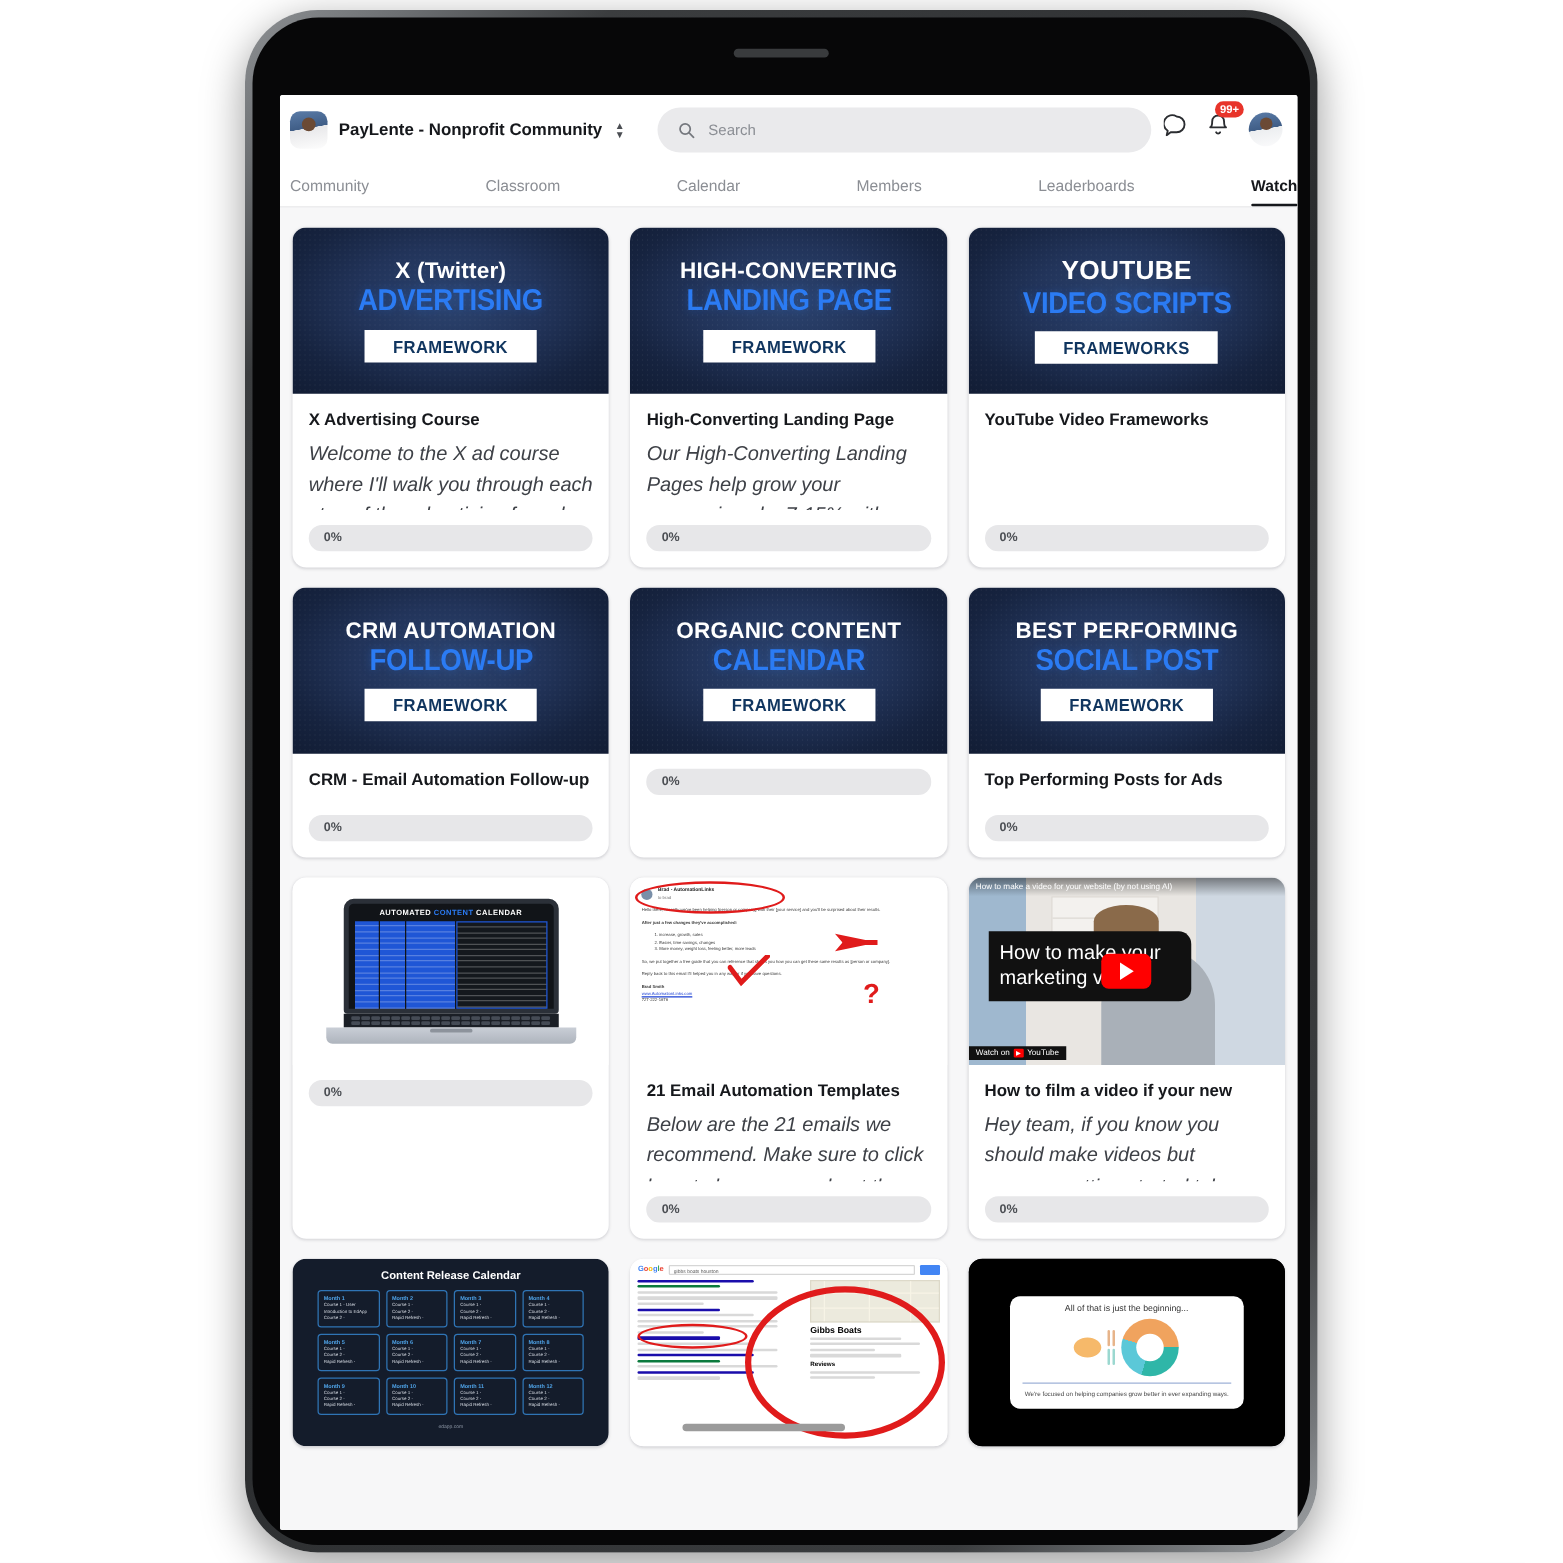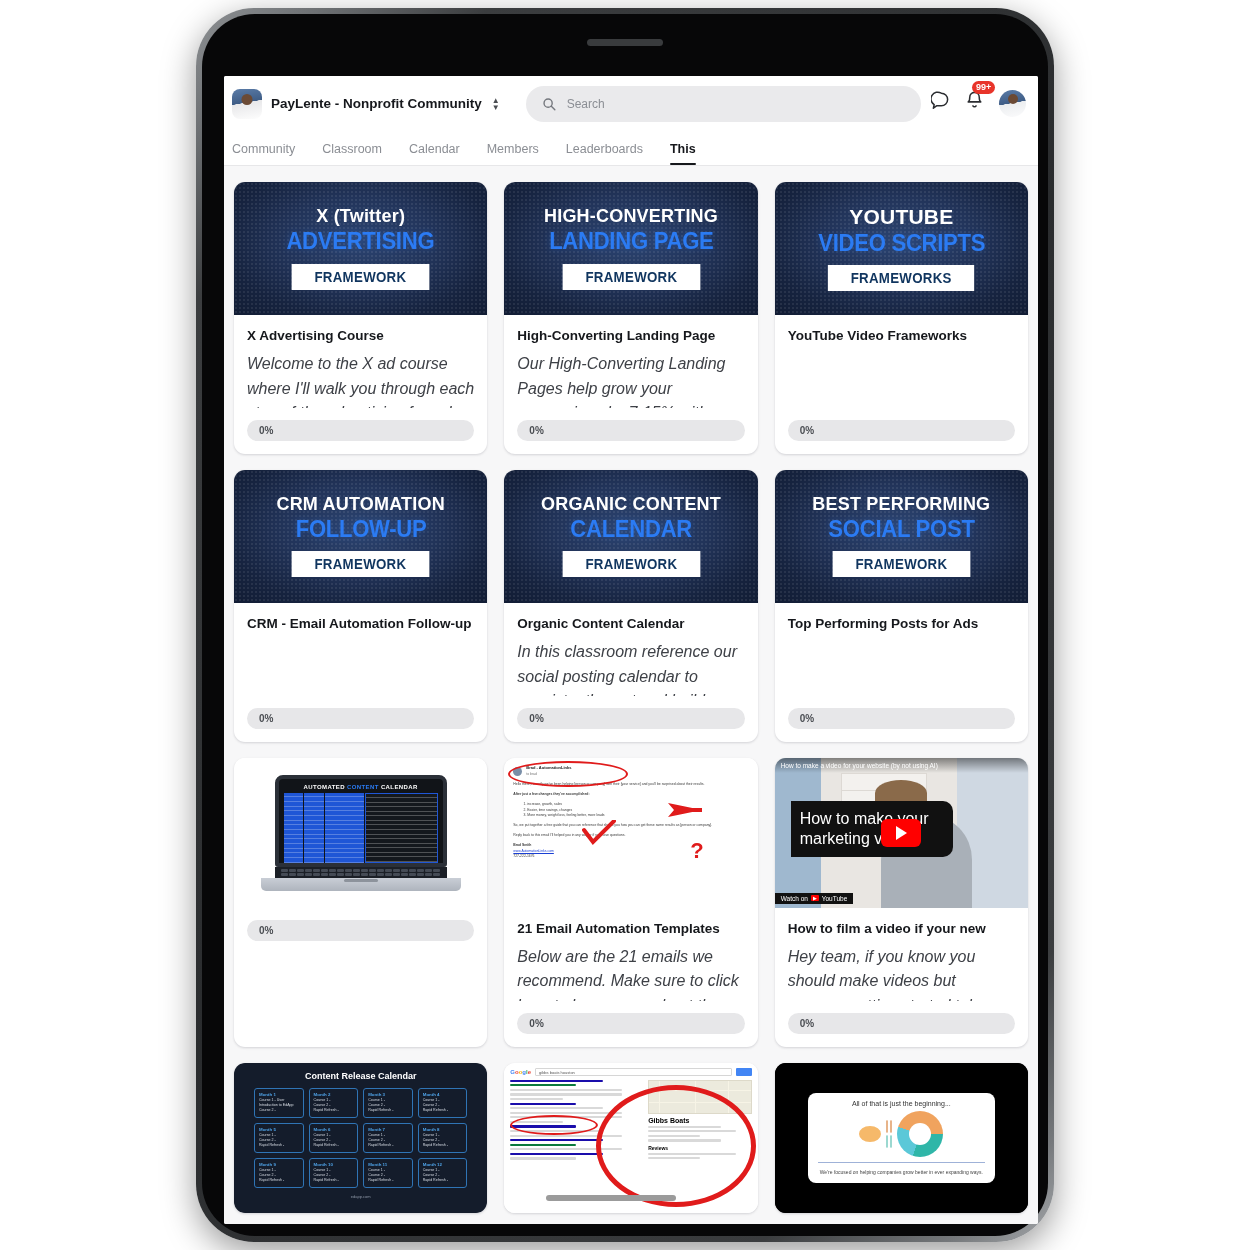--- a/index.html
+++ b/index.html
@@ -126,20 +126,21 @@
     width: 10px; height: 10px; border-radius: 50%;
     background: #6b4a35;
   }
 
   
   .nav-tabs {
     display: flex; align-items: flex-end;
     gap: 27px; padding: 0 0 0 8px;
     height: 35px;
     border-bottom: 1px solid #e7e7e9;
+    justify-content: space-between;
   }
   .nav-tab {
     font-size: 12.5px; color: #8b8e94;
     padding-bottom: 9px; cursor: pointer;
     position: relative; white-space: nowrap;
   }
   .nav-tab.active { color: #16181c; font-weight: bold; }
   .nav-tab.active::after {
     content: ""; position: absolute;
     left: 0; right: 0; bottom: 0;
@@ -426,21 +427,21 @@
             <div class="user-avatar"></div>
           </div>
         </div>
 
         <div class="nav-tabs">
           <div class="nav-tab">Community</div>
           <div class="nav-tab">Classroom</div>
           <div class="nav-tab">Calendar</div>
           <div class="nav-tab">Members</div>
           <div class="nav-tab">Leaderboards</div>
-          <div class="nav-tab active">This</div>
+          <div class="nav-tab active">Watch</div>
         </div>
       </div>
 
       <div id="content">
 
         <div class="card-row">
 
           <div class="course-card">
             <div class="banner">
               <div class="banner-l1">X (Twitter)</div>
@@ -500,24 +501,20 @@
             <div class="progress">
               <span class="progress-label">0%</span>
             </div>
           </div>
 
           <div class="course-card">
             <div class="banner">
               <div class="banner-l1">ORGANIC CONTENT</div>
               <div class="banner-l2">CALENDAR</div>
               <div class="banner-chip">FRAMEWORK</div>
-            </div>
-            <div class="card-body">
-              <div class="card-title">Organic Content Calendar</div>
-              <div class="card-desc">In this classroom reference our social posting calendar to consistently post and build authority.</div>
             </div>
             <div class="progress">
               <span class="progress-label">0%</span>
             </div>
           </div>
 
           <div class="course-card">
             <div class="banner">
               <div class="banner-l1">BEST PERFORMING</div>
               <div class="banner-l2">SOCIAL POST</div>

